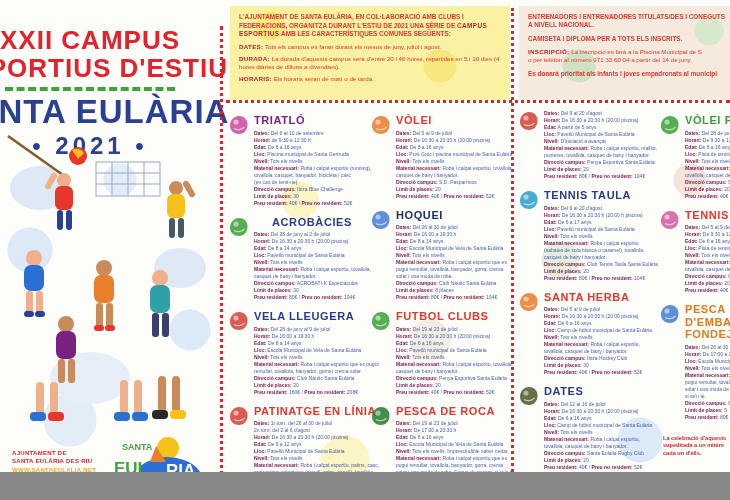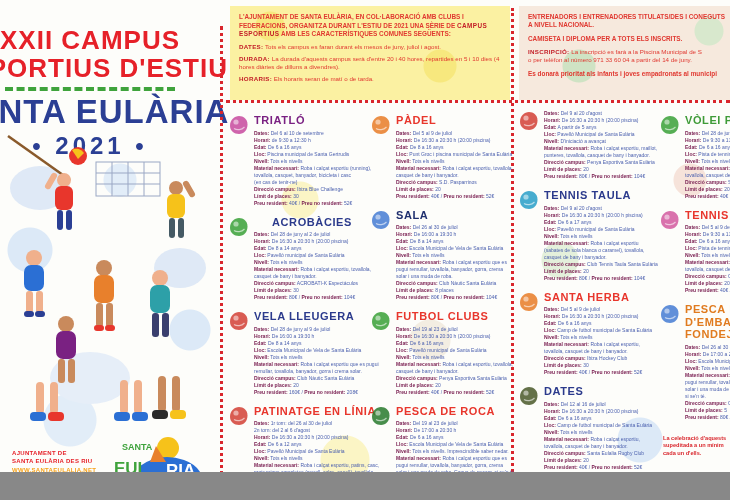--- a/index.html
+++ b/index.html
@@ -268,41 +268,41 @@
         </div>
       </div>
     </div>
   <div class="col c1">
       <div class="sport-card">
         <span class="sport-icon"><svg width="20" height="20" viewBox="0 0 20 20">
             <path d="M10 1c4.5 0 8.5 3 8.5 8.5S15 19 10 19 1 16 1 10.5 5.5 1 10 1z" fill="#e8802c" opacity="0.88"></path>
             <circle cx="7" cy="7" r="2.6" fill="#ffffff" opacity="0.5"></circle>
             <path d="M5 13.5c3 2 7.5 1.5 10.5-1.5" stroke="#ffffff" stroke-width="1.2" fill="none" opacity="0.6"></path>
           </svg></span>
-        <h3 class="sport-title" style="color: rgb(232, 54, 44);">PÀDEL</h3>
+        <h3 class="sport-title" style="color: rgb(232, 54, 44);">VÒLEI</h3>
         <div class="sport-rows">
           <div class="srow"><span class="lb">Dates:</span><span class="tx"> Del 5 al 9 de juliol</span></div>
           <div class="srow"><span class="lb">Horari:</span><span class="tx"> De 16:30 a 20:30 h (20:00 piscina)</span></div>
           <div class="srow"><span class="lb">Edat:</span><span class="tx"> De 8 a 16 anys</span></div>
           <div class="srow"><span class="lb">Lloc:</span><span class="tx"> Punt Groc i piscina municipal de Santa Eulària</span></div>
           <div class="srow"><span class="lb">Nivell:</span><span class="tx"> Tots els nivells</span></div>
           <div class="srow"><span class="lb">Material necessari:</span><span class="tx"> Roba i calçat esportiu, tovallola,</span></div>
           <div class="srow"><span class="tx">casquet de bany i banyador.</span></div>
           <div class="srow"><span class="lb">Direcció campus:</span><span class="tx"> S.D. Pasparrinos</span></div>
           <div class="srow"><span class="lb">Límit de places:</span><span class="tx"> 20</span></div>
           <div class="srow"><span class="lb">Preu resident:</span><span class="tx"> 40€ / </span><span class="lb">Preu no resident:</span><span class="tx"> 52€</span></div>
         </div>
       </div>
       <div class="sport-card">
         <span class="sport-icon"><svg width="20" height="20" viewBox="0 0 20 20">
             <path d="M10 1c4.5 0 8.5 3 8.5 8.5S15 19 10 19 1 16 1 10.5 5.5 1 10 1z" fill="#4a7fd4" opacity="0.88"></path>
             <circle cx="7" cy="7" r="2.6" fill="#ffffff" opacity="0.5"></circle>
             <path d="M5 13.5c3 2 7.5 1.5 10.5-1.5" stroke="#ffffff" stroke-width="1.2" fill="none" opacity="0.6"></path>
           </svg></span>
-        <h3 class="sport-title" style="color: rgb(31, 47, 110);">SALA</h3>
+        <h3 class="sport-title" style="color: rgb(31, 47, 110);">HOQUEI</h3>
         <div class="sport-rows">
           <div class="srow"><span class="lb">Dates:</span><span class="tx"> Del 26 al 30 de juliol</span></div>
           <div class="srow"><span class="lb">Horari:</span><span class="tx"> De 16:00 a 19:30 h</span></div>
           <div class="srow"><span class="lb">Edat:</span><span class="tx"> De 8 a 14 anys</span></div>
           <div class="srow"><span class="lb">Lloc:</span><span class="tx"> Escola Municipal de Vela de Santa Eulària</span></div>
           <div class="srow"><span class="lb">Nivell:</span><span class="tx"> Tots els nivells</span></div>
           <div class="srow"><span class="lb">Material necessari:</span><span class="tx"> Roba i calçat esportiu que es</span></div>
           <div class="srow"><span class="tx">pugui remullar, tovallola, banyador, gorra, crema</span></div>
           <div class="srow"><span class="tx">solar i una muda de roba.</span></div>
           <div class="srow"><span class="lb">Direcció campus:</span><span class="tx"> Club Nàutic Santa Eulària</span></div>

